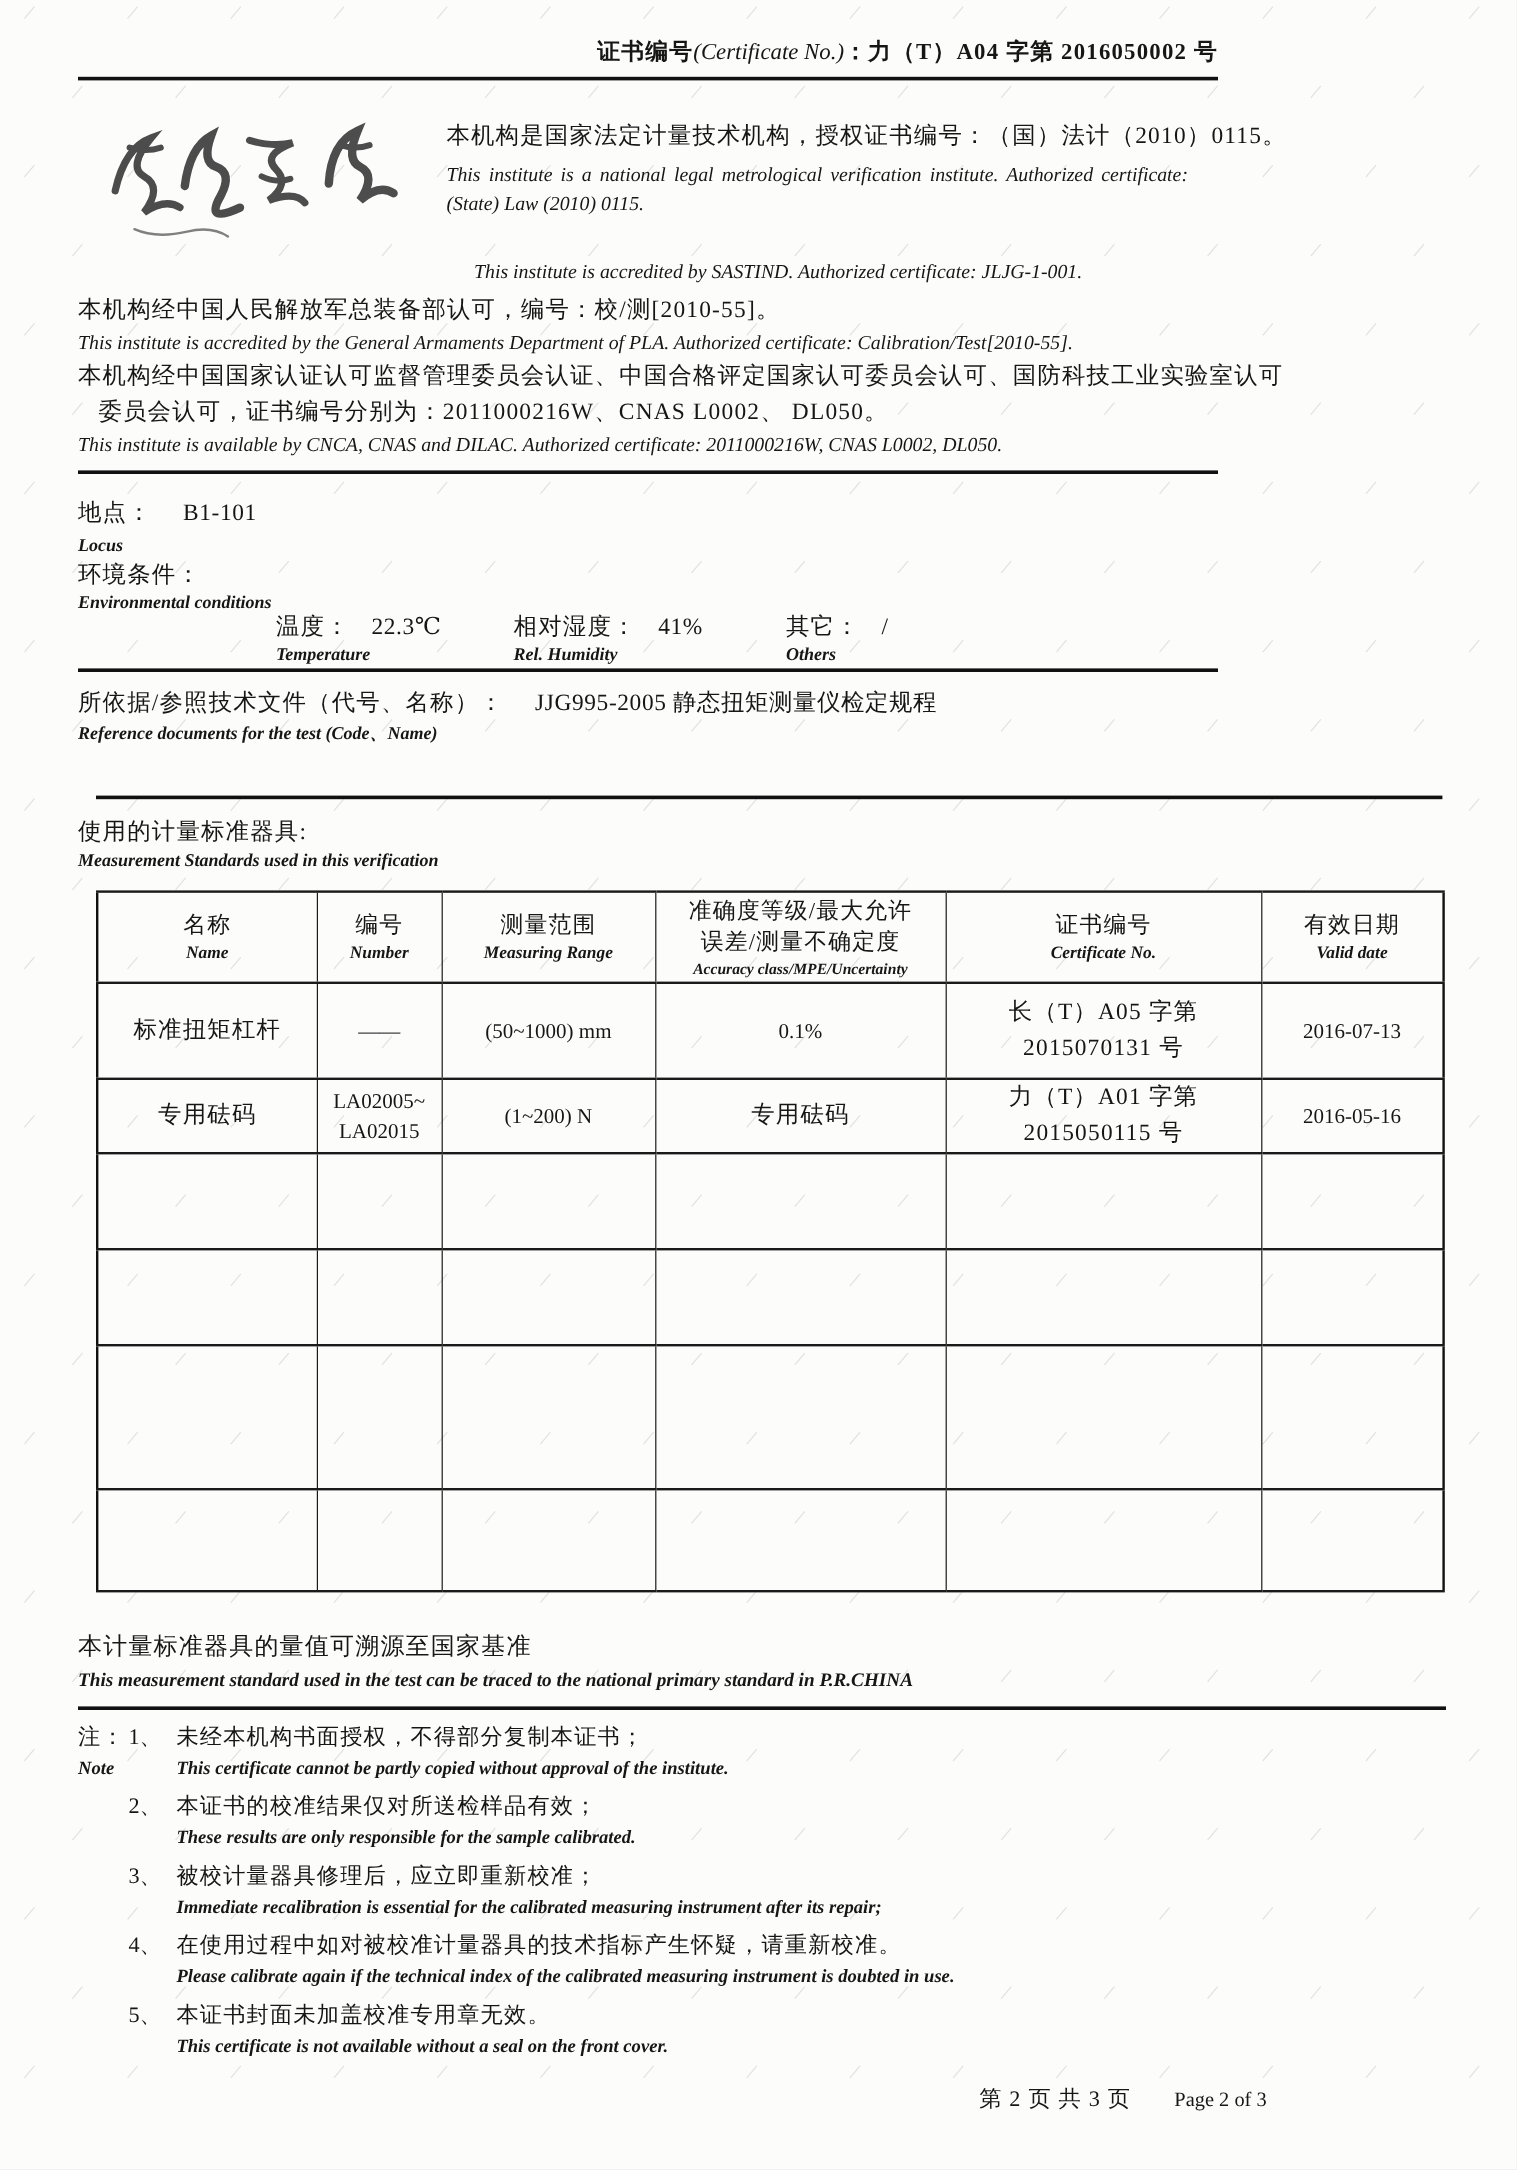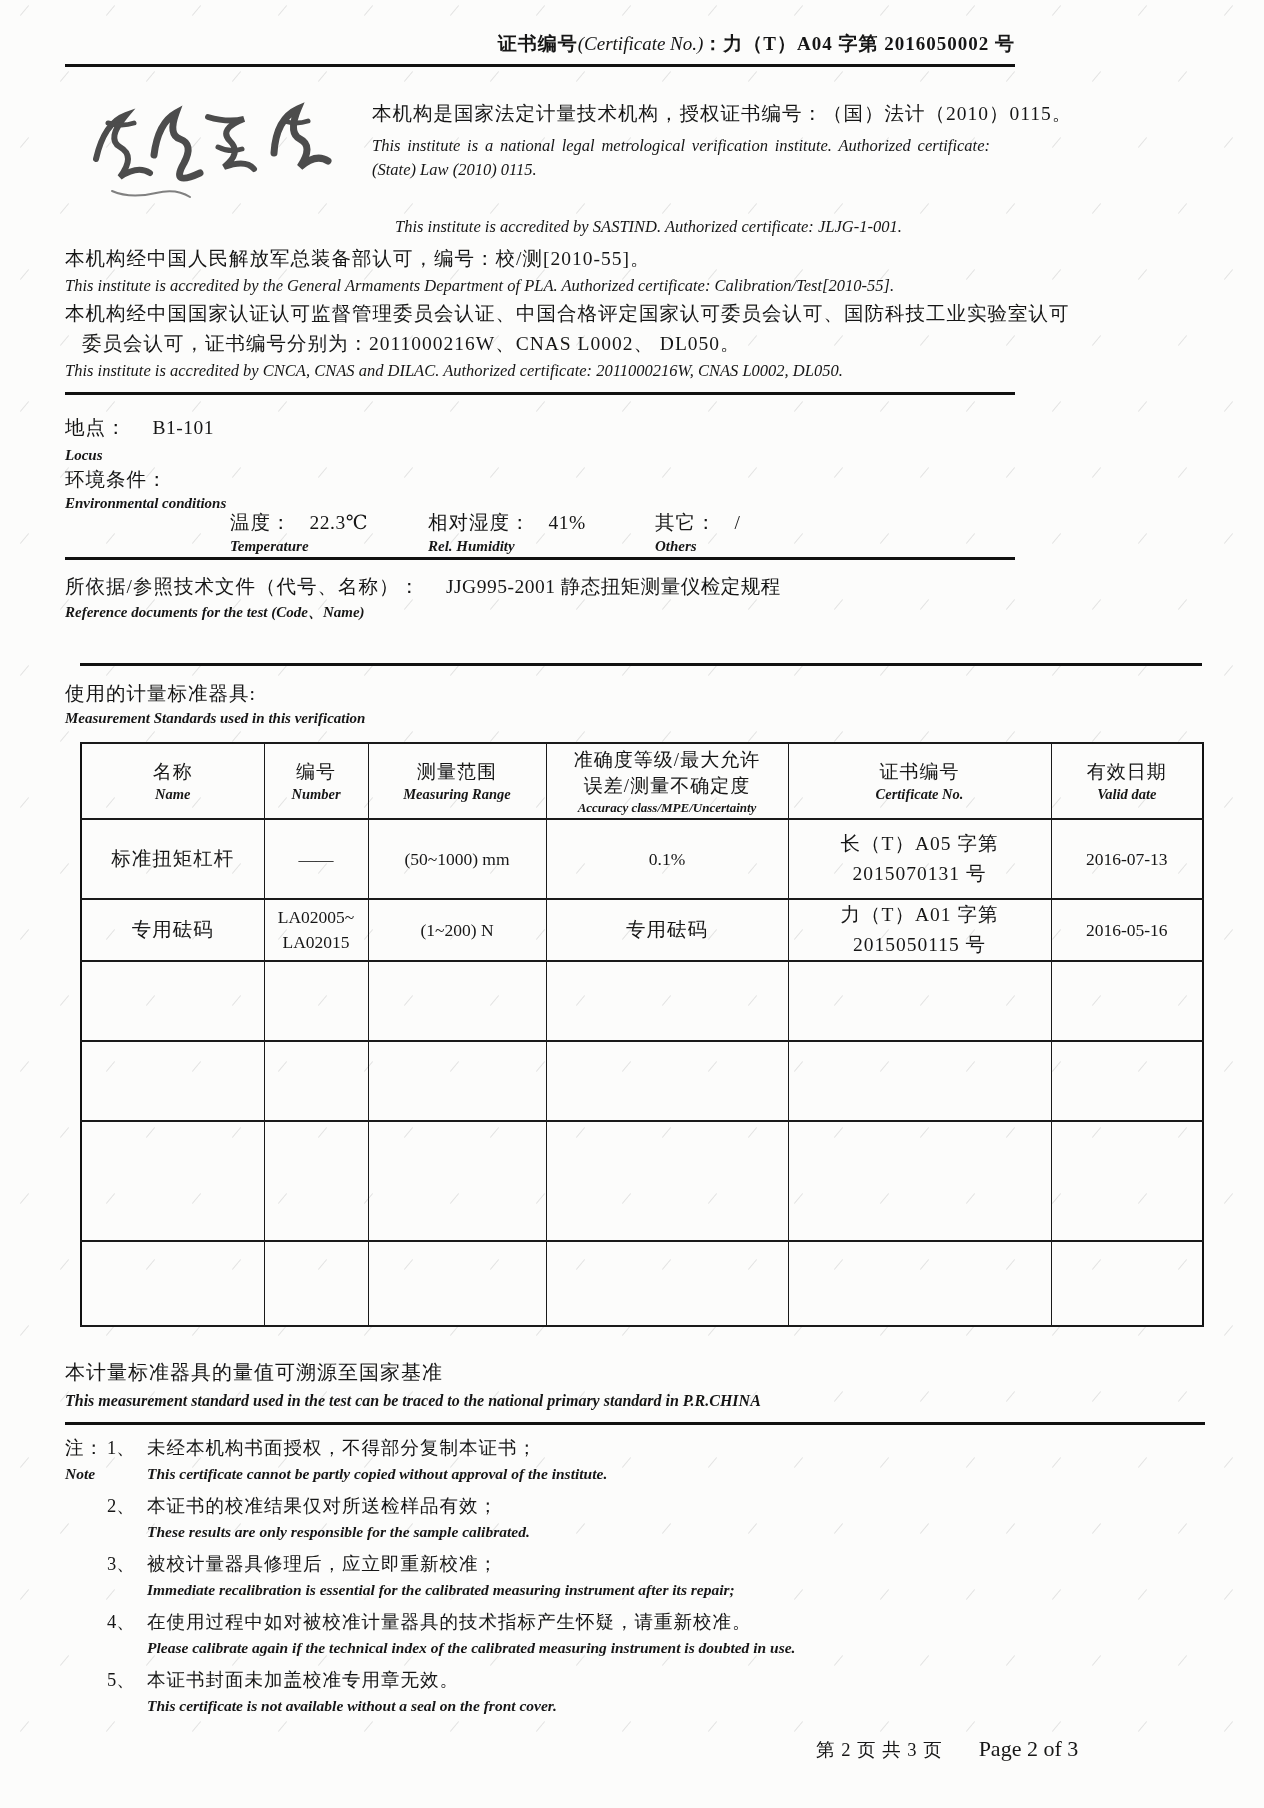--- a/index.html
+++ b/index.html
@@ -474,21 +474,21 @@
   </svg>
 
   <div class="abs p-zh zh" style="left:372px;top:100px;">本机构是国家法定计量技术机构，授权证书编号：（国）法计（2010）0115。</div>
   <div class="abs p-en justify-line" style="left:372px;top:134px;width:618px;">This institute is a national legal metrological verification institute. Authorized certificate:</div>
   <div class="abs p-en" style="left:372px;top:158px;">(State) Law (2010) 0115.</div>
   <div class="abs p-en" style="left:395px;top:215px;">This institute is accredited by SASTIND. Authorized certificate: JLJG-1-001.</div>
   <div class="abs p-zh zh" style="left:65px;top:245px;">本机构经中国人民解放军总装备部认可，编号：校/测[2010-55]。</div>
   <div class="abs p-en" style="left:65px;top:274px;">This institute is accredited by the General Armaments Department of PLA. Authorized certificate: Calibration/Test[2010-55].</div>
   <div class="abs p-zh zh" style="left:65px;top:300px;">本机构经中国国家认证认可监督管理委员会认证、中国合格评定国家认可委员会认可、国防科技工业实验室认可</div>
   <div class="abs p-zh zh" style="left:82px;top:330px;">委员会认可，证书编号分别为：2011000216W、CNAS L0002、 DL050。</div>
-  <div class="abs p-en" style="left:65px;top:359px;">This institute is accredited by CNCA, CNAS and DILAC. Authorized certificate: 2011000216W, CNAS L0002, DL050.</div>
+  <div class="abs p-en" style="left:65px;top:359px;">This institute is available by CNCA, CNAS and DILAC. Authorized certificate: 2011000216W, CNAS L0002, DL050.</div>
 
   <div class="rule" style="left:65px;top:392px;width:950px;height:3px;"></div>
 
   <div class="abs field-line" style="left:65px;top:415px;">
     <span class="zh">地点：</span><span class="val">B1-101</span>
   </div>
   <div class="abs lbl-en" style="left:65px;top:445px;">Locus</div>
   <div class="abs field-line zh" style="left:65px;top:467px;">环境条件：</div>
   <div class="abs lbl-en" style="left:65px;top:493px;">Environmental conditions</div>
 
@@ -501,21 +501,21 @@
     <div class="lbl-en">Rel. Humidity</div>
   </div>
   <div class="abs env-group" style="left:655px;top:510px;">
     <div class="field-line"><span class="zh">其它：</span><span class="val">/</span></div>
     <div class="lbl-en">Others</div>
   </div>
 
   <div class="rule" style="left:65px;top:557px;width:950px;height:2.5px;"></div>
 
   <div class="abs field-line" style="left:65px;top:574px;">
-    <span class="zh">所依据/参照技术文件（代号、名称）：</span><span class="val">JJG995-2001 静态扭矩测量仪检定规程</span>
+    <span class="zh">所依据/参照技术文件（代号、名称）：</span><span class="val">JJG995-2005 静态扭矩测量仪检定规程</span>
   </div>
   <div class="abs lbl-en" style="left:65px;top:602px;">Reference documents for the test (Code、Name)</div>
 
   <div class="rule" style="left:80px;top:663px;width:1122px;height:2.5px;"></div>
 
   <div class="abs field-line zh" style="left:65px;top:681px;">使用的计量标准器具:</div>
   <div class="abs lbl-en" style="left:65px;top:708px;">Measurement Standards used in this verification</div>
 
   <table class="abs std-table" style="left:80px;top:742px;">
     <colgroup>
@@ -658,16 +658,16 @@
         <div>
             <div class="note-zh zh">本证书封面未加盖校准专用章无效。</div>
             <div class="note-en">This certificate is not available without a seal on the front cover.</div>
           </div>
       </div>
     </div>
   </div>
 
   <div class="abs footer-line" style="left:768px;top:1736px;">
     <span class="zh" style="font-size:18.5px;">第 2 页 共 3 页</span>
-    <span style="font-size:22px;">Page 2 of 3</span>
+    <span style="font-size:17px;">Page 2 of 3</span>
   </div>
 
 </div>
 
 </body></html>

